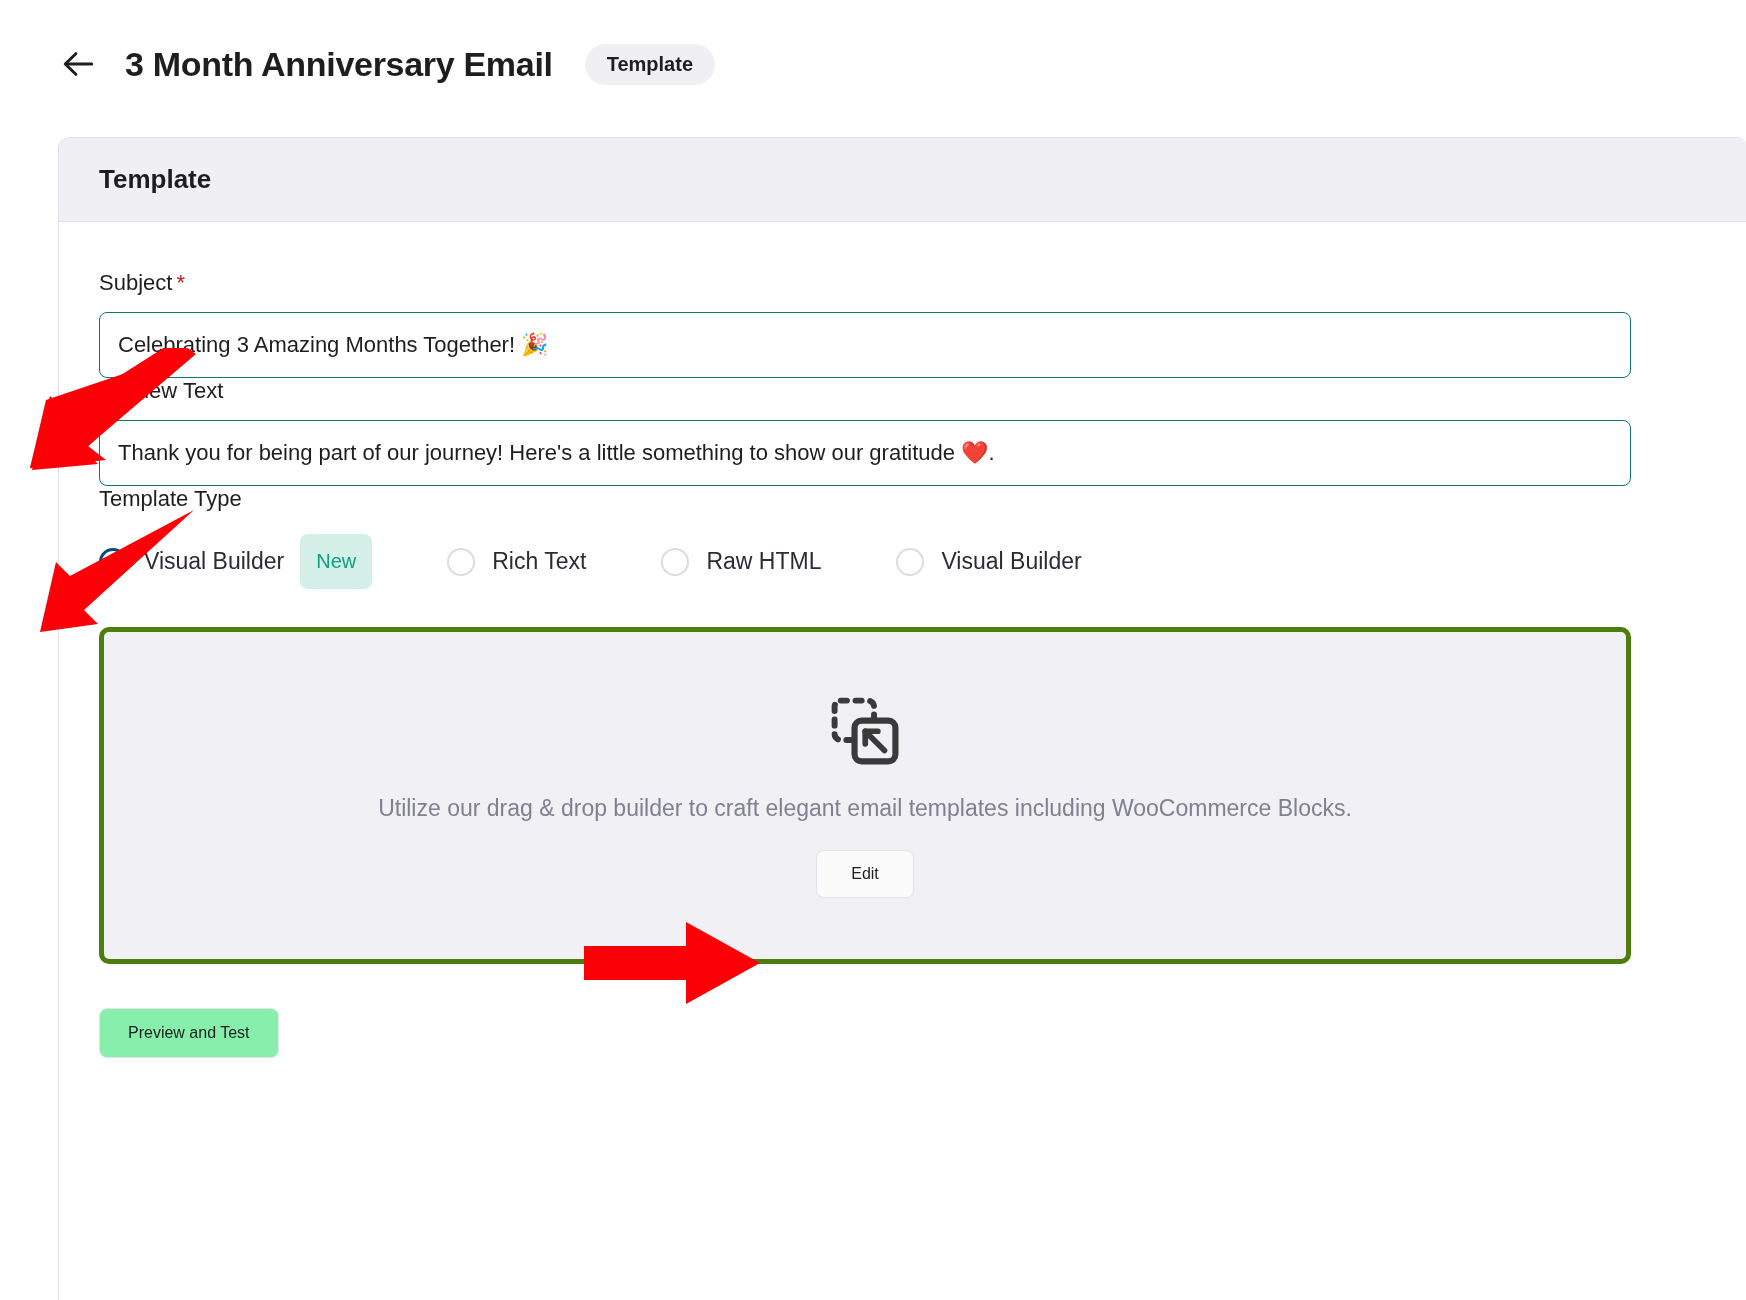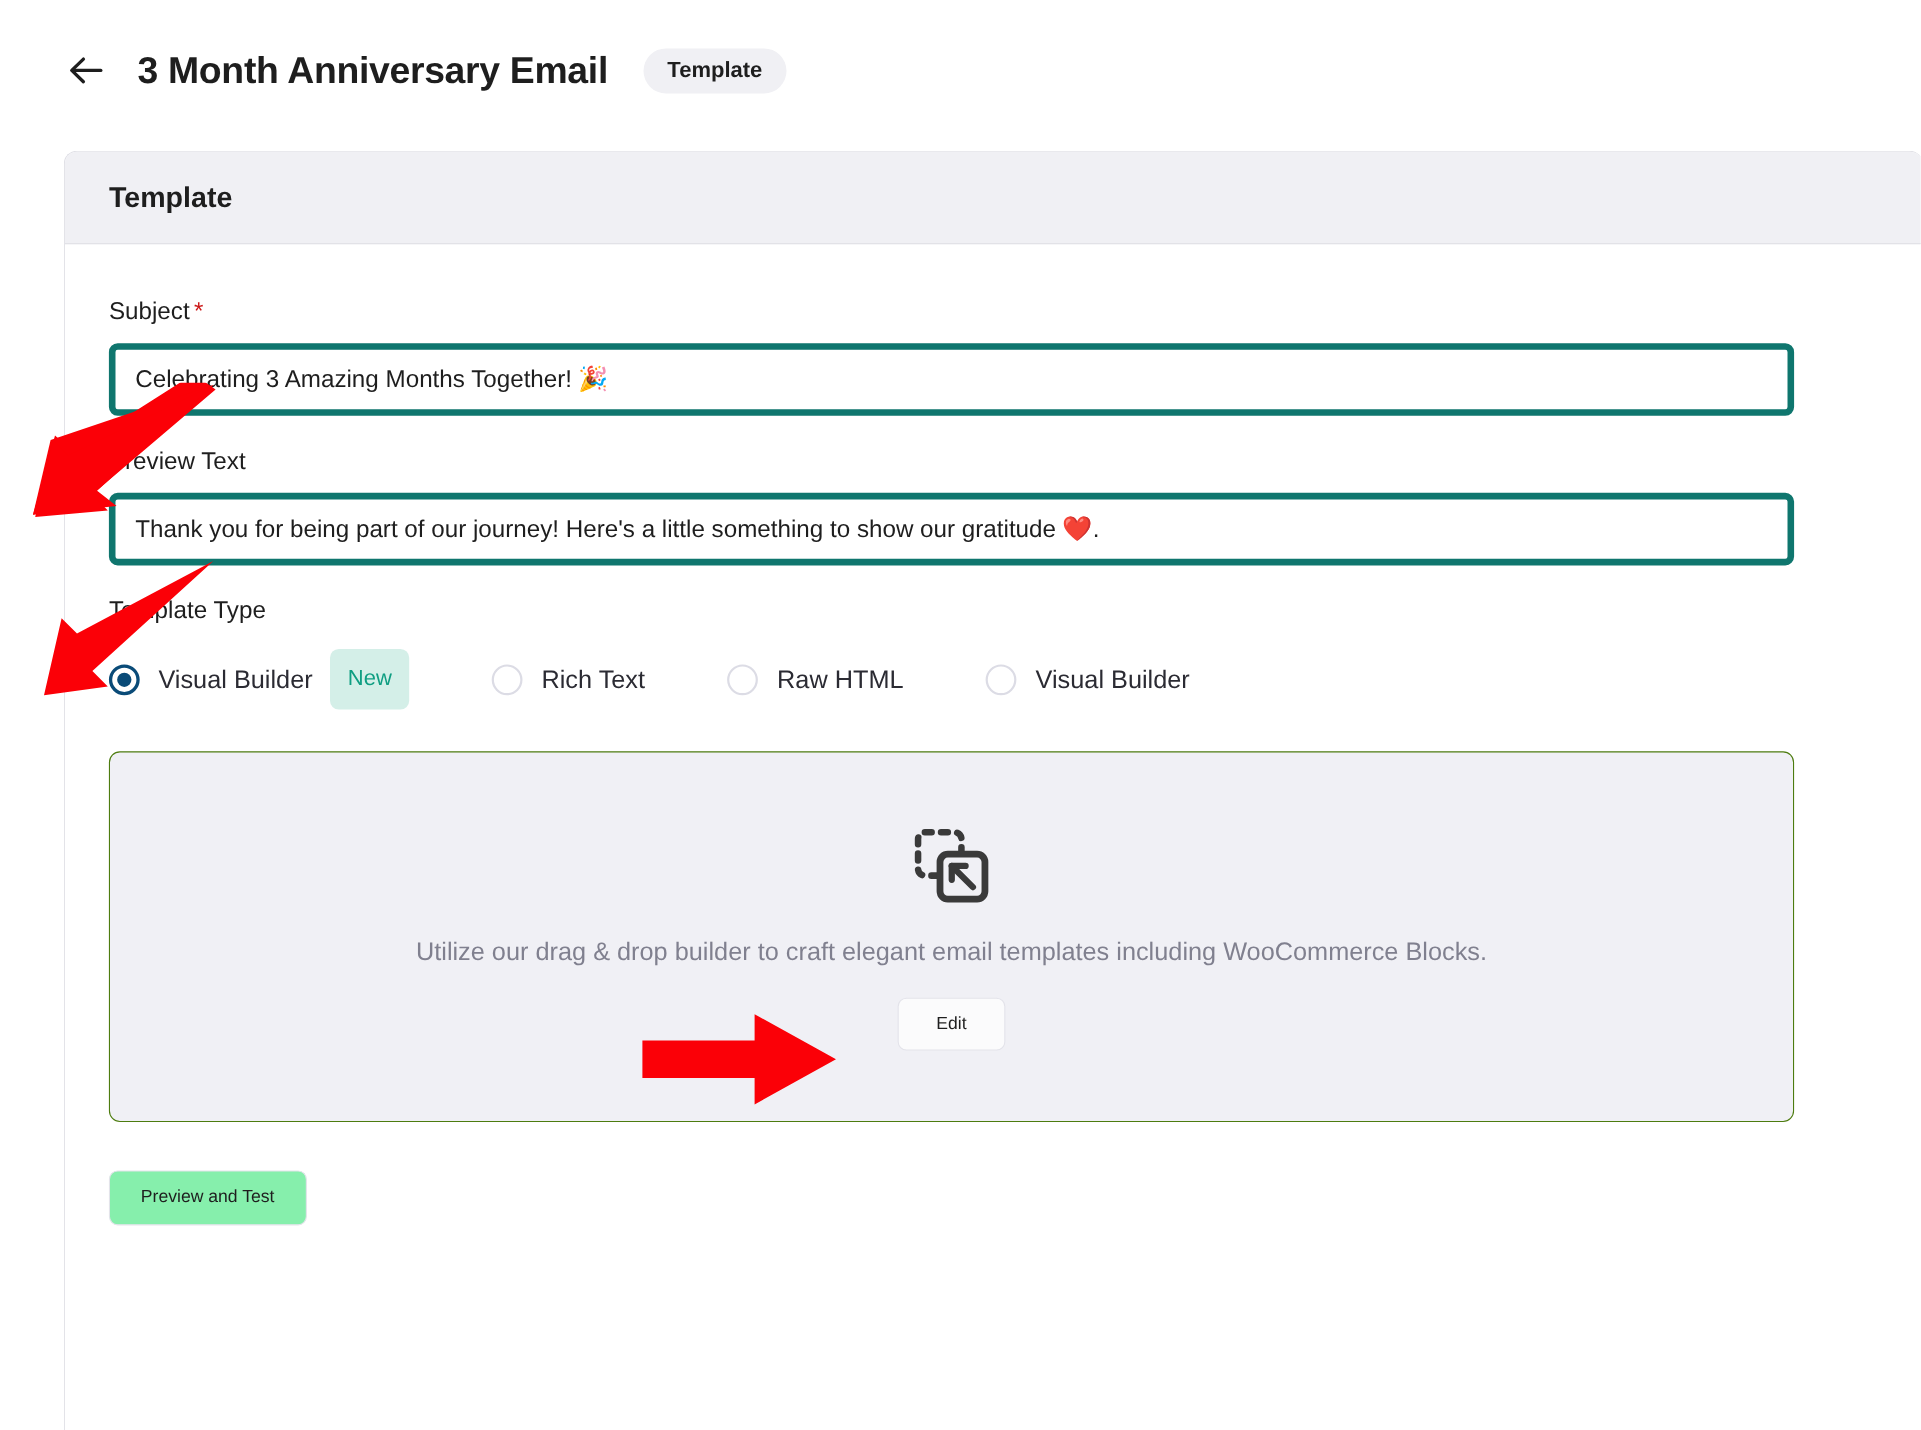--- a/index.html
+++ b/index.html
@@ -72,34 +72,34 @@
   .card-header-title {
     font-size: 26px;
     font-weight: 700;
     color: #1e1e1e;
   }
   .card-body {
     padding: 48px 40px 0 40px;
   }
 
   
-  .field { margin-bottom: 28px; }
+  .field { }
   .field-label {
     font-size: 22px;
     color: #1e1e1e;
     font-weight: 400;
     margin-bottom: 16px;
     display: block;
   }
   .req { color: #cc1818; font-size: 22px; margin-left: 4px; }
   .text-input {
     display: block;
     width: 1532px;
     height: 66px;
-    border: 6px solid #0f766e;
+    border: 1px solid #0f766e;
     border-radius: 8px;
     background: #fff;
     font-family: "Liberation Sans", sans-serif;
     font-size: 22px;
     color: #1e1e1e;
     padding: 0 18px;
     outline: none;
   }
   .text-input::placeholder { color: #9a9aa5; }
 
@@ -157,21 +157,21 @@
     font-size: 20px;
     font-weight: 400;
     white-space: nowrap;
   }
 
   
   .dropzone {
     width: 1532px;
     height: 337px;
     background: #f0f0f5;
-    border: 1px solid #4d7c0f;
+    border: 5px solid #4d7c0f;
     border-radius: 10px;
     display: flex;
     flex-direction: column;
     align-items: center;
     justify-content: center;
     margin-bottom: 44px;
   }
   .dz-icon { margin-bottom: 22px; }
   .dz-text {
     font-size: 23px;

